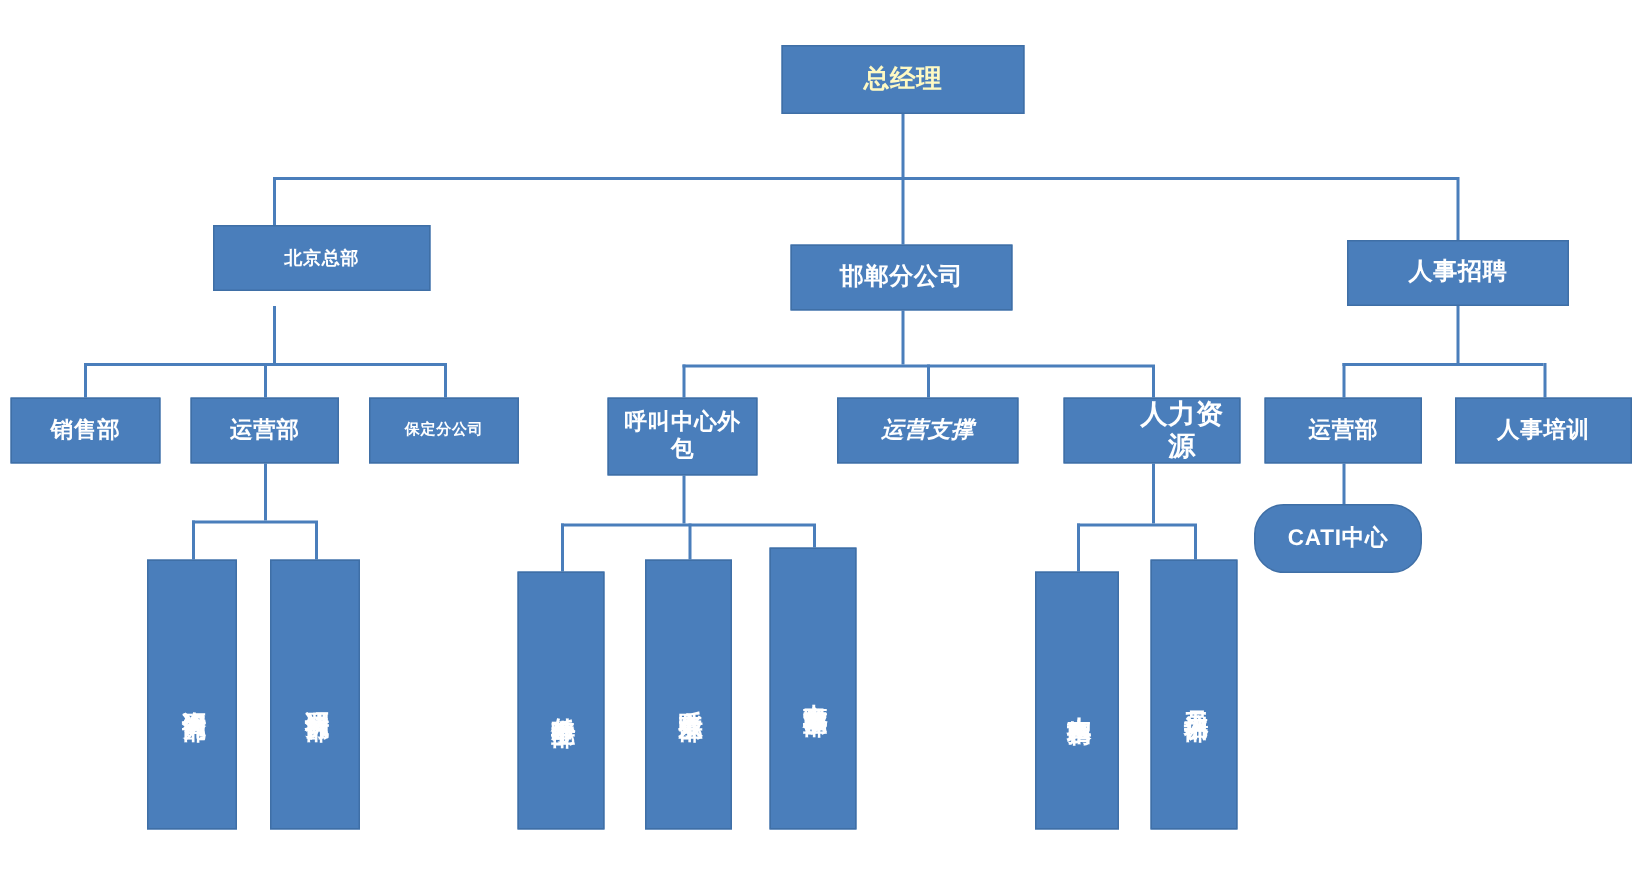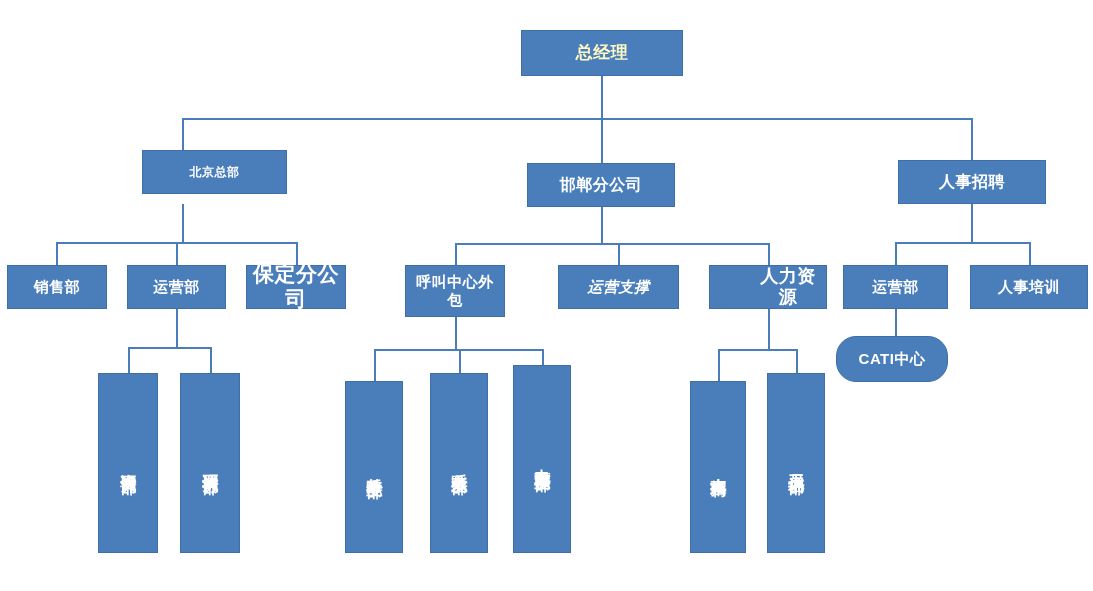--- a/index.html
+++ b/index.html
@@ -102,21 +102,21 @@
     </div>
     <div class="node" style="left: 898px; top: 160px; width: 148px; height: 44px; font-size: 16px; background: rgb(74, 126, 187); border-color: rgb(63, 111, 166); color: rgb(255, 255, 255);">
       <span>人事招聘</span>
     </div>
     <div class="node" style="left: 7px; top: 265px; width: 100px; height: 44px; font-size: 15px; background: rgb(74, 126, 187); border-color: rgb(63, 111, 166); color: rgb(255, 255, 255);">
       <span>销售部</span>
     </div>
     <div class="node" style="left: 127px; top: 265px; width: 99px; height: 44px; font-size: 15px; background: rgb(74, 126, 187); border-color: rgb(63, 111, 166); color: rgb(255, 255, 255);">
       <span>运营部</span>
     </div>
-    <div class="node" style="left: 246px; top: 265px; width: 100px; height: 44px; font-size: 21px; background: rgb(74, 126, 187); border-color: rgb(63, 111, 166); color: rgb(255, 255, 255);">
+    <div class="node" style="left: 246px; top: 265px; width: 100px; height: 44px; font-size: 10px; background: rgb(74, 126, 187); border-color: rgb(63, 111, 166); color: rgb(255, 255, 255);">
       <span>保定分公司</span>
     </div>
     <div class="node" style="left: 405px; top: 265px; width: 100px; height: 52px; font-size: 15px; background: rgb(74, 126, 187); border-color: rgb(63, 111, 166); color: #ffffff;">
       <span>呼叫中心外包</span>
     </div>
     <div class="node" style="left: 558px; top: 265px; width: 121px; height: 44px; font-size: 15px; background: rgb(74, 126, 187); border-color: rgb(63, 111, 166); color: rgb(255, 255, 255); font-style: italic;">
       <span>运营支撑</span>
     </div>
     <div class="node" style="left: 709px; top: 265px; width: 118px; height: 44px; font-size: 18px; background: rgb(74, 126, 187); border-color: rgb(63, 111, 166); color: rgb(255, 255, 255); padding-left: 40px;">
       <span>人力资源</span>

